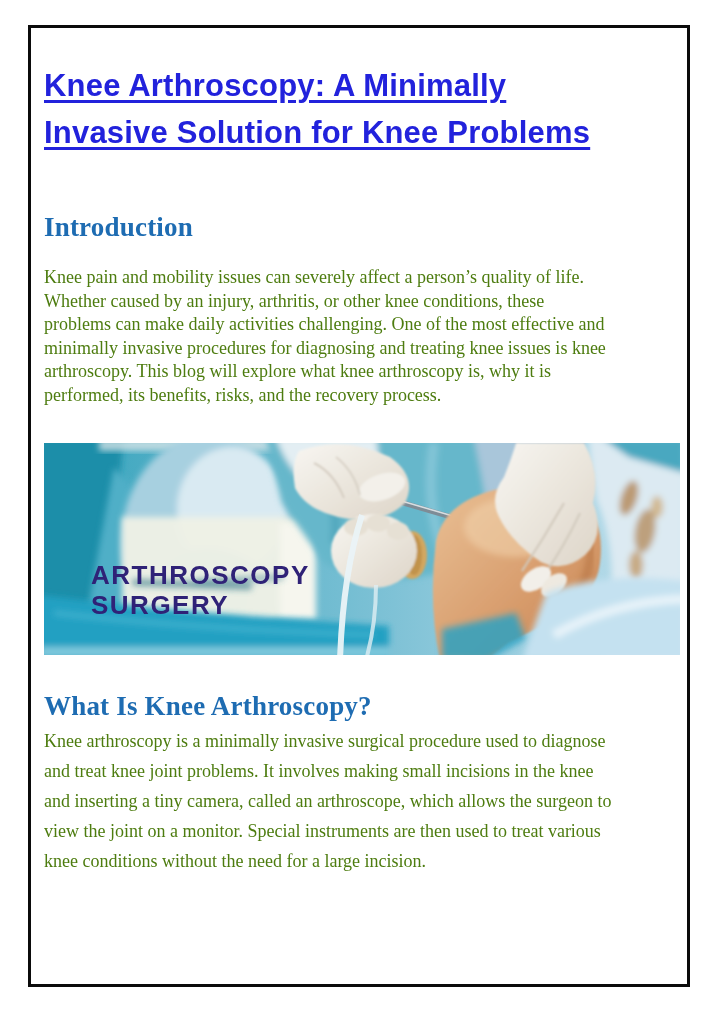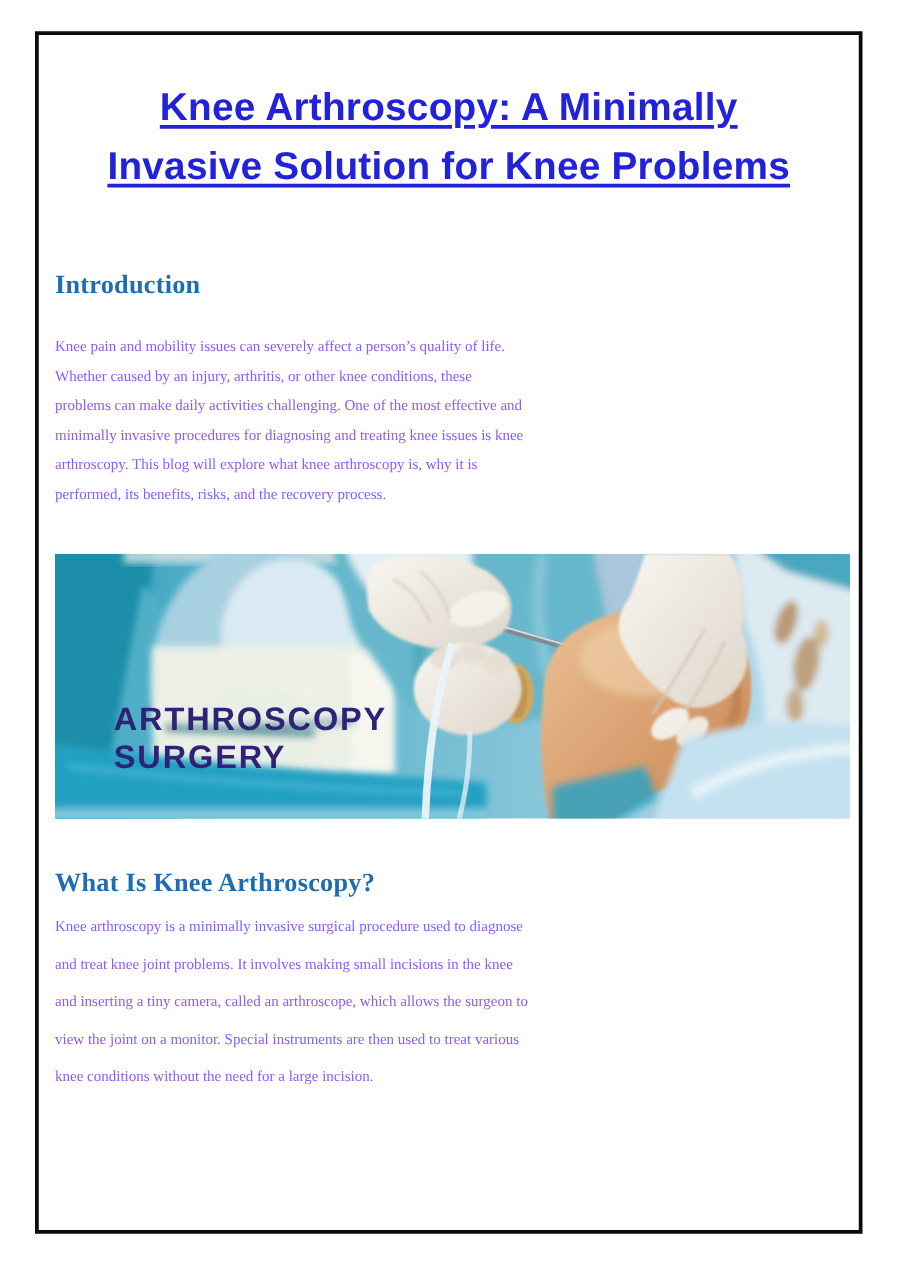--- a/index.html
+++ b/index.html
@@ -27,41 +27,40 @@
     padding: 0 13px;
     overflow: hidden;
   }
   .doc-title {
     margin-top: 34px;
     font-family: "Liberation Sans", sans-serif;
     font-weight: bold;
     font-size: 31px;
     line-height: 47px;
     color: #2222dc;
-    text-align: center;
     text-decoration: underline;
     text-decoration-thickness: 2.5px;
     text-underline-offset: 4px;
     white-space: pre-line;
     letter-spacing: 0.2px;
   }
   .section-heading {
     font-family: "Liberation Serif", "DejaVu Serif", serif;
     font-weight: bold;
-    font-size: 21px;
+    font-size: 27px;
     line-height: 30px;
     color: #1e6cb2;
     letter-spacing: 0.2px;
   }
   .heading-intro { margin-top: 56px; }
   .heading-what  { margin-top: 36px; }
   .body-para {
     font-family: "Liberation Serif", serif;
-    font-size: 12px;
-    color: #8b5cf6;
+    font-size: 18px;
+    color: #4d7c0f;
     white-space: pre;
   }
   .para-intro {
     margin-top: 24px;
     line-height: 23.5px;
   }
   .para-what {
     margin-top: 5px;
     line-height: 30px;
   }

